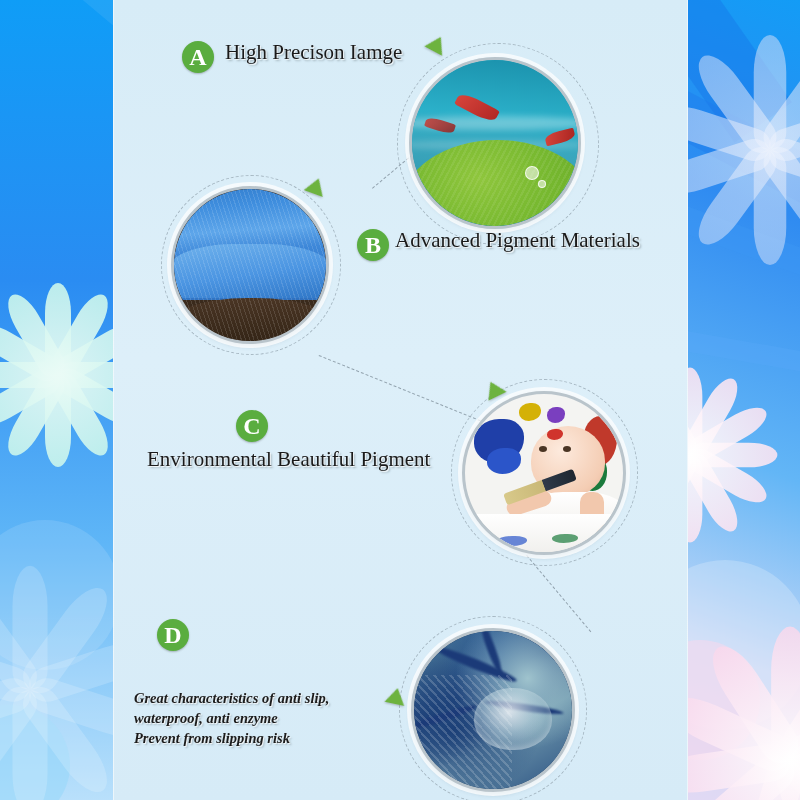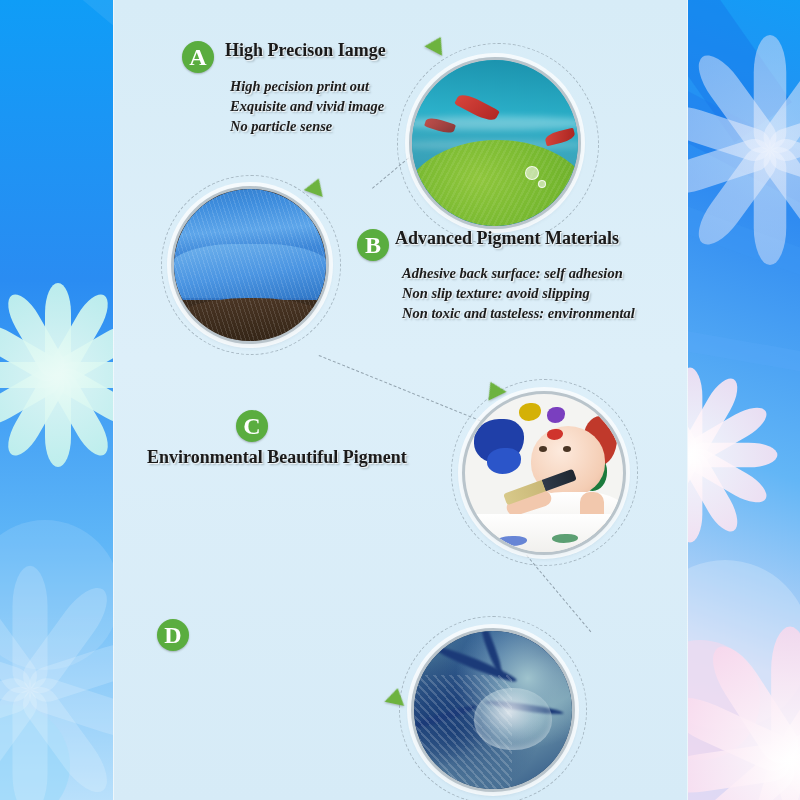--- a/index.html
+++ b/index.html
@@ -85,22 +85,22 @@
     color:#ffffff;
     font-family:"Liberation Serif", serif;
     font-size:24px; font-weight:bold;
     line-height:32px; text-align:center;
     box-shadow:0 1px 2px rgba(0,0,0,.25);
   }
 
   .heading{
     position:absolute;
     font-family:"Liberation Serif", serif;
-    font-weight:bold;
-    font-size:18px;
+    font-weight:normal;
+    font-size:21px;
     color:#1a1a1a;
     white-space:nowrap;
     text-shadow:1px 1px 1px rgba(255,255,255,.9), 2px 2px 2px rgba(90,110,120,.45);
   }
   .body-text{
     position:absolute;
     font-family:"Liberation Serif", serif;
     font-style:italic; font-weight:bold;
     font-size:14.5px;
     line-height:20px;
@@ -289,23 +289,20 @@
 
   <div class="panel">
 
 
     <div class="connector" style="left:258px; top:188px; width:82px; transform:rotate(-40deg);"></div>
     <div class="connector" style="left:205px; top:355px; width:250px; transform:rotate(22deg);"></div>
     <div class="connector" style="left:413px; top:555px; width:100px; transform:rotate(50deg);"></div>
 
     <div class="badge" style="left:68px; top:41px;">A</div>
     <div class="heading" style="left:111px; top:40px;">High Precison Iamge</div>
-    <div class="body-text" style="left:116px; top:76px;">High pecision print out
-Exquisite and vivid image
-No particle sense</div>
 
     <div class="dashring" style="left:283px; top:43px; width:202px; height:202px;"></div>
     <div class="photo pa" style="left:295px; top:57px; width:172px; height:172px;">
       <div class="inner">
         <div class="water"></div>
         <div class="wave" style="top:34%;"></div>
         <div class="wave" style="top:48%; height:10px; opacity:.6;"></div>
         <div class="fish f1"></div>
         <div class="fish f2"></div>
         <div class="fish f3"></div>
@@ -324,23 +321,20 @@
         <div class="cloth"></div>
         <div class="cloth2"></div>
         <div class="table"></div>
         <div class="weave"></div>
       </div>
     </div>
     <div class="arrow" style="left:192px; top:178px; transform:rotate(20deg);"></div>
 
     <div class="badge" style="left:243px; top:229px;">B</div>
     <div class="heading" style="left:281px; top:228px;">Advanced Pigment Materials</div>
-    <div class="body-text" style="left:288px; top:263px;">Adhesive back surface: self adhesion
-Non slip texture: avoid slipping
-Non toxic and tasteless: environmental</div>
 
     <div class="badge" style="left:122px; top:410px;">C</div>
     <div class="heading" style="left:33px; top:447px;">Environmental Beautiful Pigment</div>
 
     <div class="dashring" style="left:337px; top:379px; width:187px; height:187px;"></div>
     <div class="photo pc" style="left:348px; top:391px; width:164px; height:164px;">
       <div class="inner">
         <div class="splat" style="left:6%;  top:16%; width:50px; height:44px; background:#1f3fa8;"></div>
         <div class="splat" style="left:14%; top:34%; width:34px; height:26px; background:#2b55c9;"></div>
         <div class="splat" style="right:4%; top:14%; width:34px; height:50px; background:#c0392b;"></div>
@@ -356,20 +350,23 @@
         <div class="arm" style="right:12%; top:62%; width:24px; height:40px;"></div>
         <div class="brush"></div>
         <div class="paper"></div>
         <div class="splat" style="left:20%; bottom:4%; width:30px; height:10px; background:#2b55c9; opacity:.7;"></div>
         <div class="splat" style="left:55%; bottom:6%; width:26px; height:9px;  background:#1b7a3c; opacity:.7;"></div>
       </div>
     </div>
     <div class="arrow" style="left:370px; top:381px; transform:rotate(-26deg);"></div>
 
     <div class="badge" style="left:43px; top:619px;">D</div>
+    <div class="body-text" style="left:20px; top:688px;">Great characteristics of anti slip,
+waterproof, anti enzyme
+Prevent from slipping risk</div>
 
     <div class="dashring" style="left:285px; top:616px; width:188px; height:188px;"></div>
     <div class="photo pd" style="left:297px; top:628px; width:164px; height:164px;">
       <div class="inner">
         <div class="marble"></div>
         <div class="vein" style="left:10%; top:18%; width:90px; height:10px; transform:rotate(22deg);"></div>
         <div class="vein" style="left:30%; top:8%;  width:60px; height:8px;  transform:rotate(70deg);"></div>
         <div class="vein" style="left:44%; top:46%; width:80px; height:7px;  transform:rotate(8deg);"></div>
         <div class="vein" style="left:-4%; top:52%; width:70px; height:8px;  transform:rotate(-18deg);"></div>
         <div class="hatch"></div>

